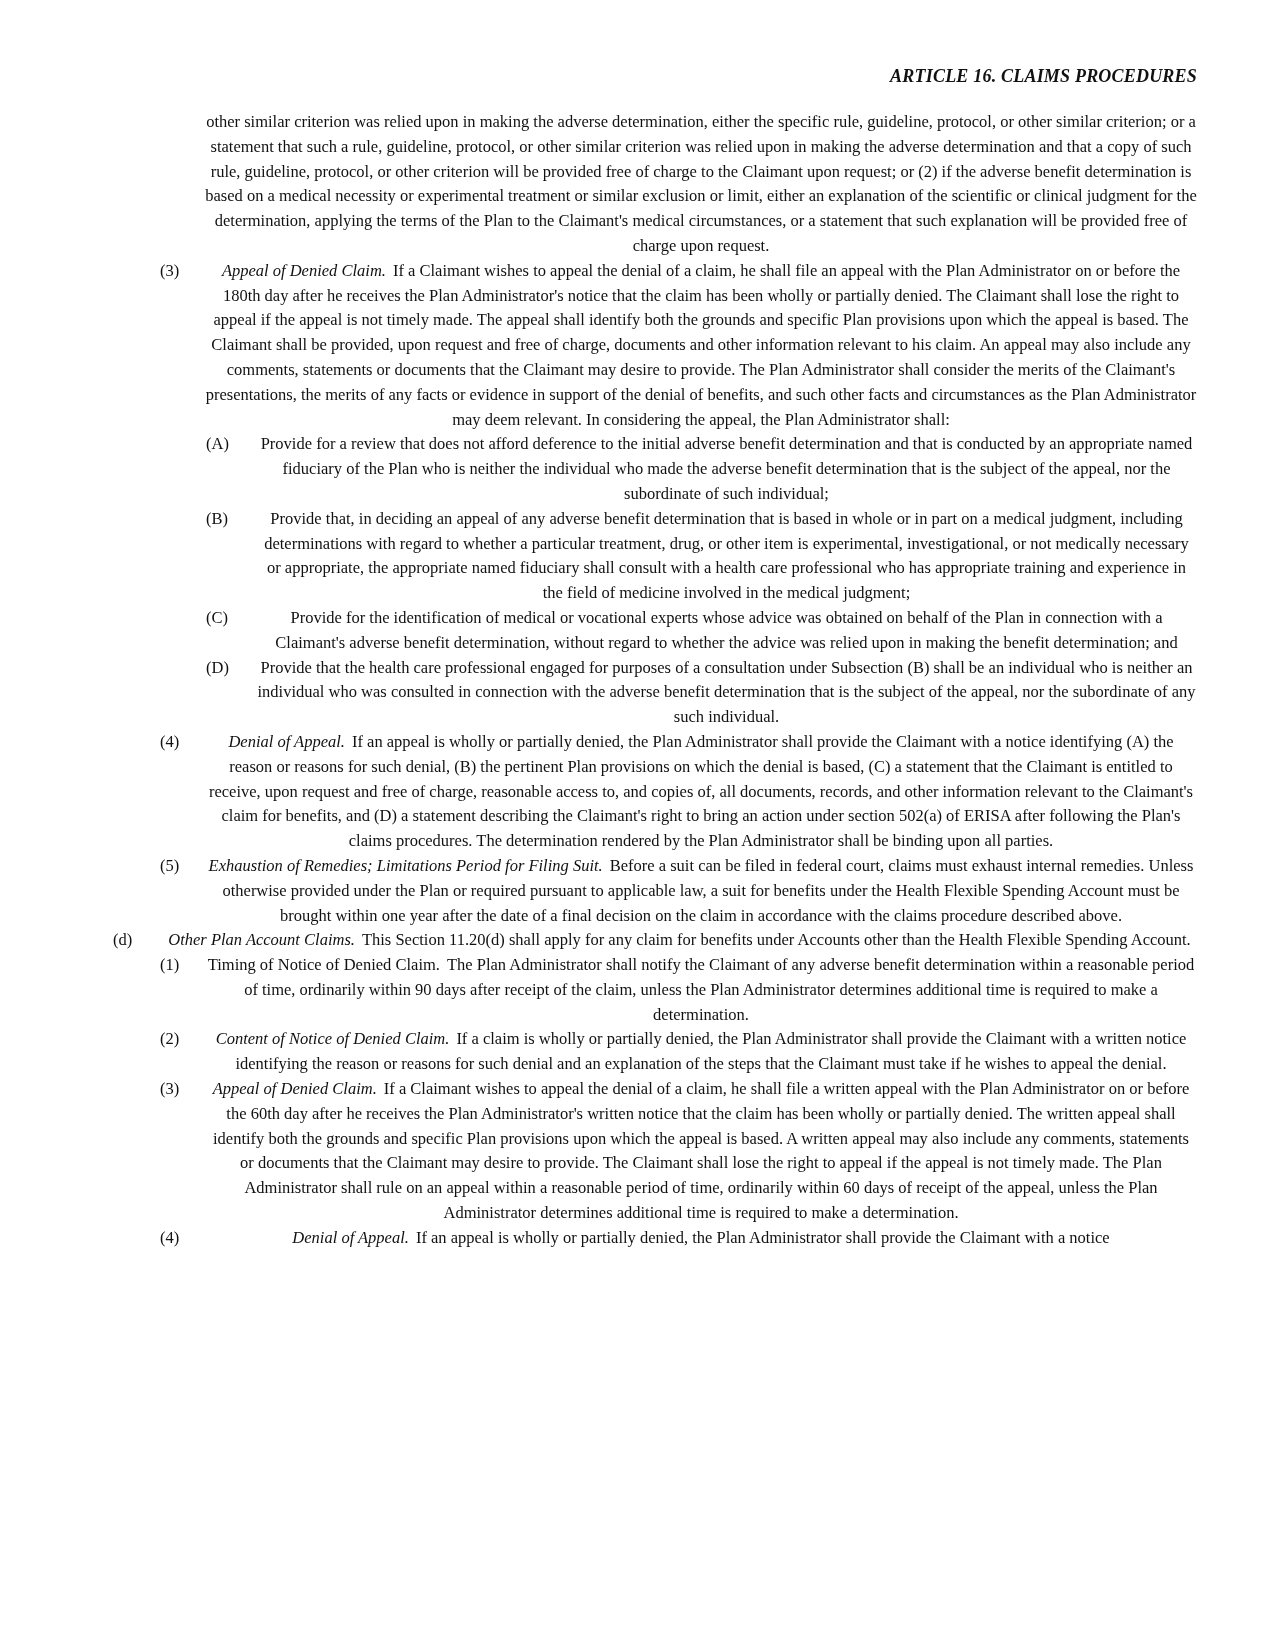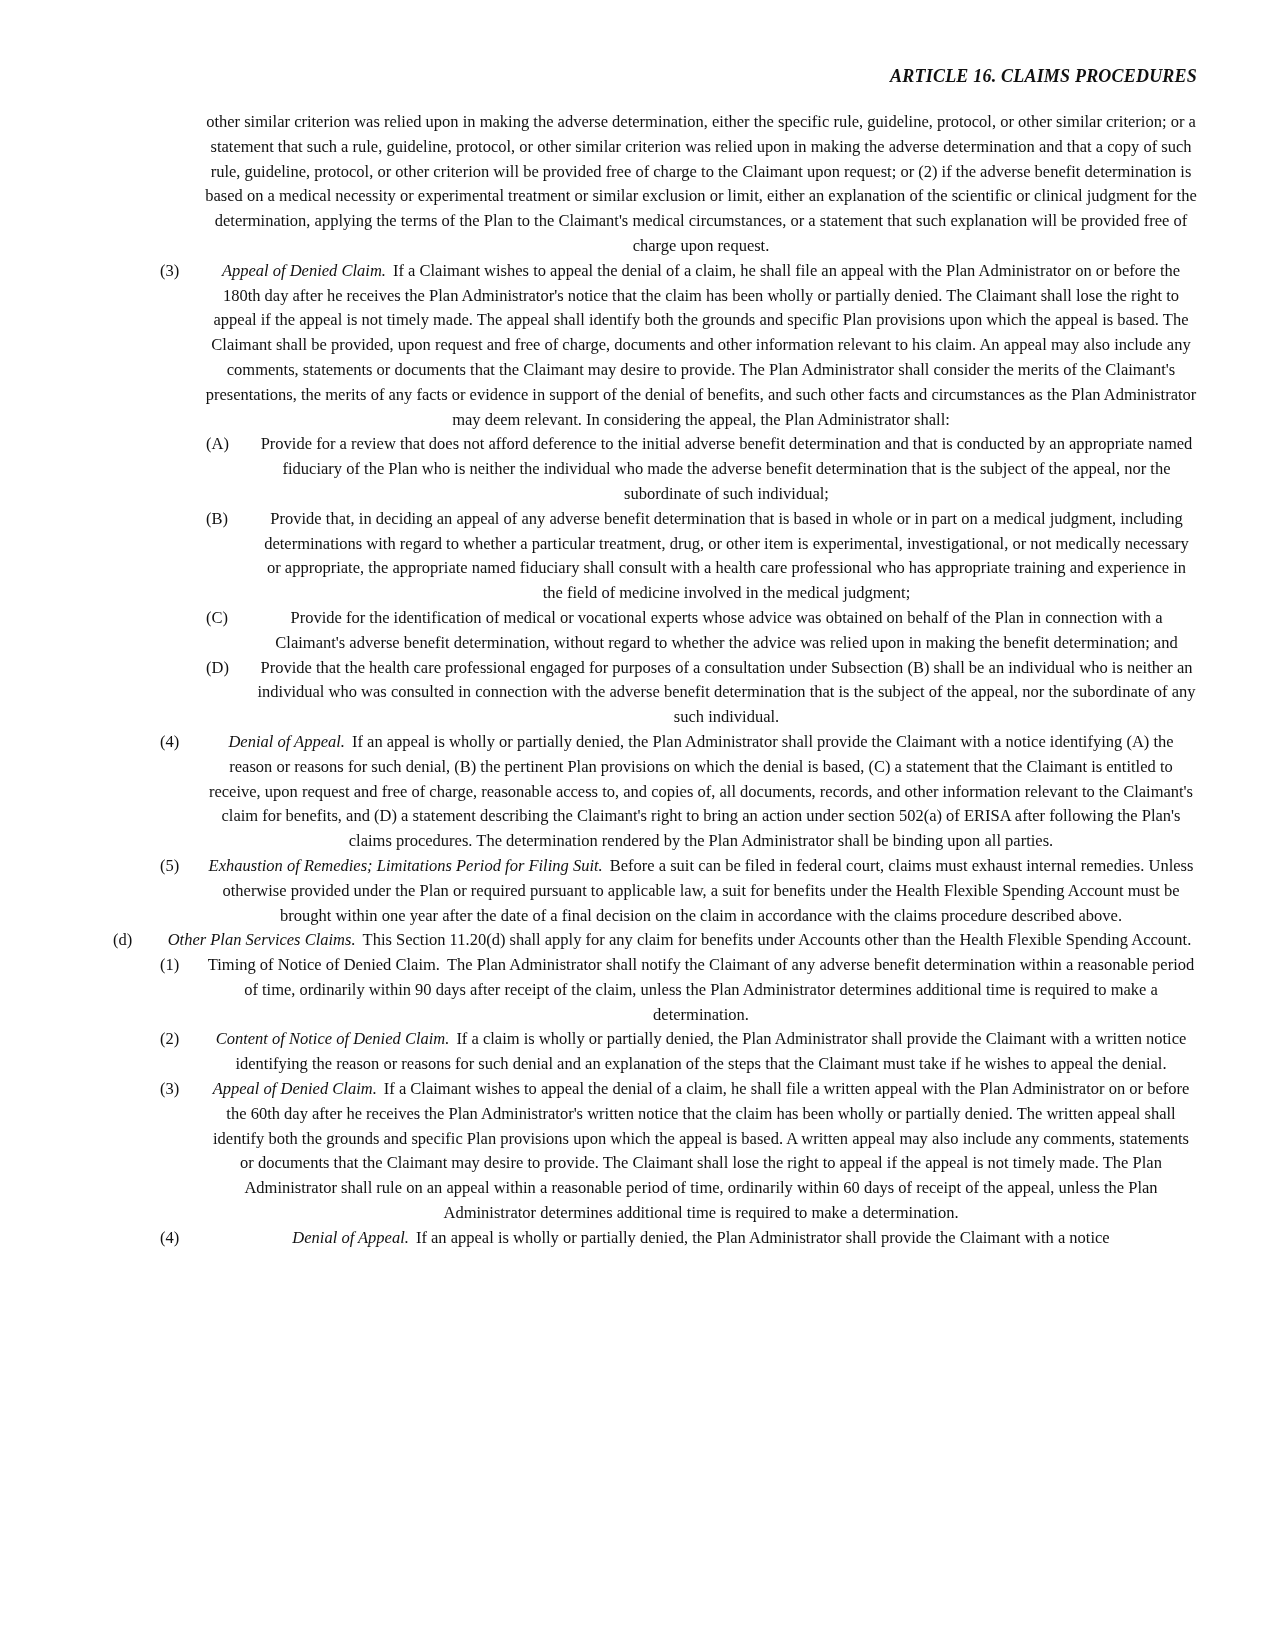--- a/index.html
+++ b/index.html
@@ -63,21 +63,21 @@
 
     <p class="para item-alpha"><span class="marker">(C)</span><span>Provide for the identification of medical or vocational experts whose advice was obtained on behalf of the Plan in connection with a Claimant's adverse benefit determination, without regard to whether the advice was relied upon in making the benefit determination; and</span></p>
 
     <p class="para item-alpha"><span class="marker">(D)</span><span>Provide that the health care professional engaged for purposes of a consultation under Subsection (B) shall be an individual who is neither an individual who was consulted in connection with the adverse benefit determination that is the subject of the appeal, nor the subordinate of any such individual.</span></p>
 
 
     <p class="para item-num"><span class="marker">(4)</span><span class="lead italic">Denial of Appeal.</span><span>If an appeal is wholly or partially denied, the Plan Administrator shall provide the Claimant with a notice identifying (A) the reason or reasons for such denial, (B) the pertinent Plan provisions on which the denial is based, (C) a statement that the Claimant is entitled to receive, upon request and free of charge, reasonable access to, and copies of, all documents, records, and other information relevant to the Claimant's claim for benefits, and (D) a statement describing the Claimant's right to bring an action under section 502(a) of ERISA after following the Plan's claims procedures. The determination rendered by the Plan Administrator shall be binding upon all parties.</span></p>
 
     <p class="para item-num"><span class="marker">(5)</span><span class="lead italic">Exhaustion of Remedies; Limitations Period for Filing Suit.</span><span>Before a suit can be filed in federal court, claims must exhaust internal remedies. Unless otherwise provided under the Plan or required pursuant to applicable law, a suit for benefits under the Health Flexible Spending Account must be brought within one year after the date of a final decision on the claim in accordance with the claims procedure described above.</span></p>
 
-    <p class="para item-d"><span class="marker">(d)</span><span class="lead italic">Other Plan Services Claims.</span><span>This Section 11.20(d) shall apply for any claim for benefits under Accounts other than the Health Flexible Spending Account.</span></p>
+    <p class="para item-d"><span class="marker">(d)</span><span class="lead italic">Other Plan Account Claims.</span><span>This Section 11.20(d) shall apply for any claim for benefits under Accounts other than the Health Flexible Spending Account.</span></p>
 
     <p class="para item-num"><span class="marker">(1)</span><span class="lead">Timing of Notice of Denied Claim.</span><span>The Plan Administrator shall notify the Claimant of any adverse benefit determination within a reasonable period of time, ordinarily within 90 days after receipt of the claim, unless the Plan Administrator determines additional time is required to make a determination.</span></p>
 
     <p class="para item-num"><span class="marker">(2)</span><span class="lead italic">Content of Notice of Denied Claim.</span><span>If a claim is wholly or partially denied, the Plan Administrator shall provide the Claimant with a written notice identifying the reason or reasons for such denial and an explanation of the steps that the Claimant must take if he wishes to appeal the denial.</span></p>
 
     <p class="para item-num"><span class="marker">(3)</span><span class="lead italic">Appeal of Denied Claim.</span><span>If a Claimant wishes to appeal the denial of a claim, he shall file a written appeal with the Plan Administrator on or before the 60th day after he receives the Plan Administrator's written notice that the claim has been wholly or partially denied.  The written appeal shall identify both the grounds and specific Plan provisions upon which the appeal is based. A written appeal may also include any comments, statements or documents that the Claimant may desire to provide. The Claimant shall lose the right to appeal if the appeal is not timely made. The Plan Administrator shall rule on an appeal within a reasonable period of time, ordinarily within 60 days of receipt of the appeal, unless the Plan Administrator determines additional time is required to make a determination.</span></p>
 
     <p class="para item-num"><span class="marker">(4)</span><span class="lead italic">Denial of Appeal.</span><span>If an appeal is wholly or partially denied, the Plan Administrator shall provide the Claimant with a notice</span></p>
 
   </div>

